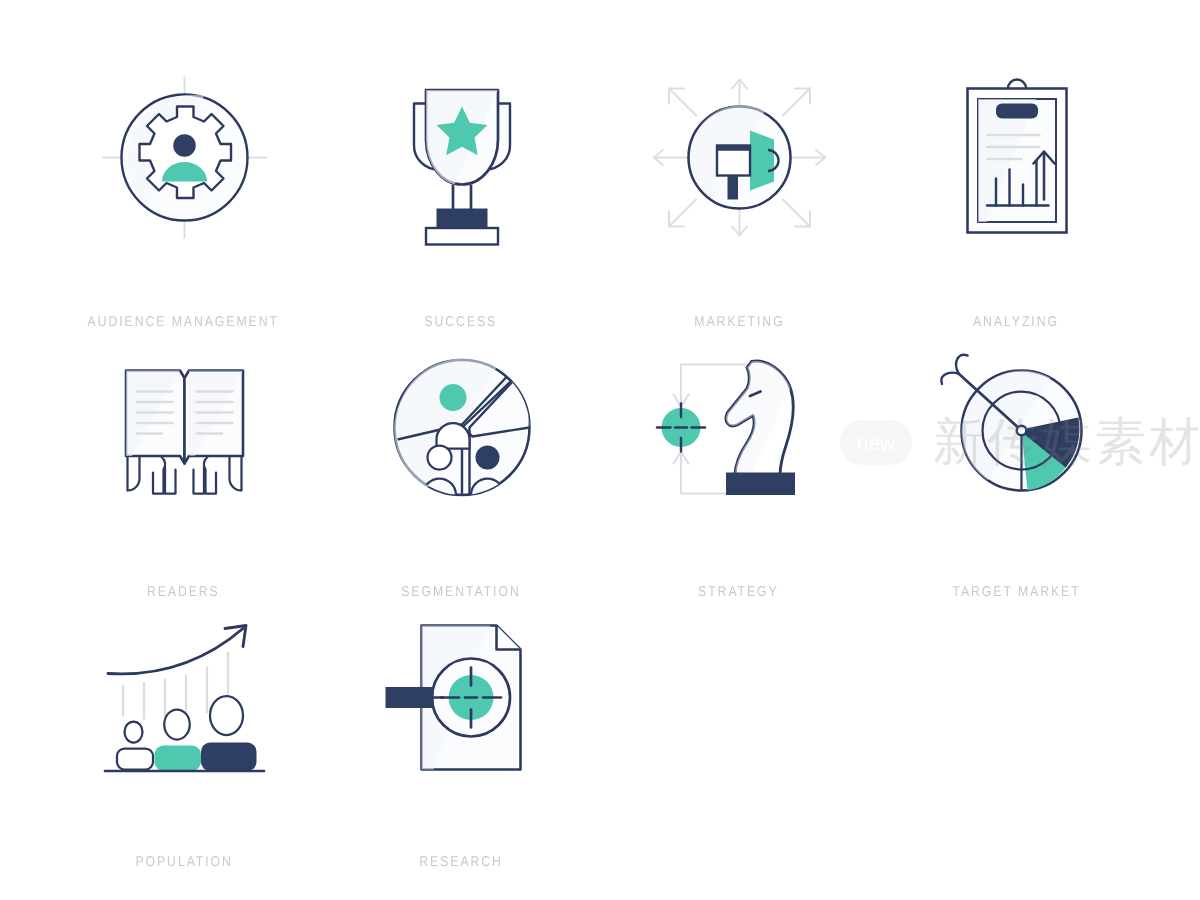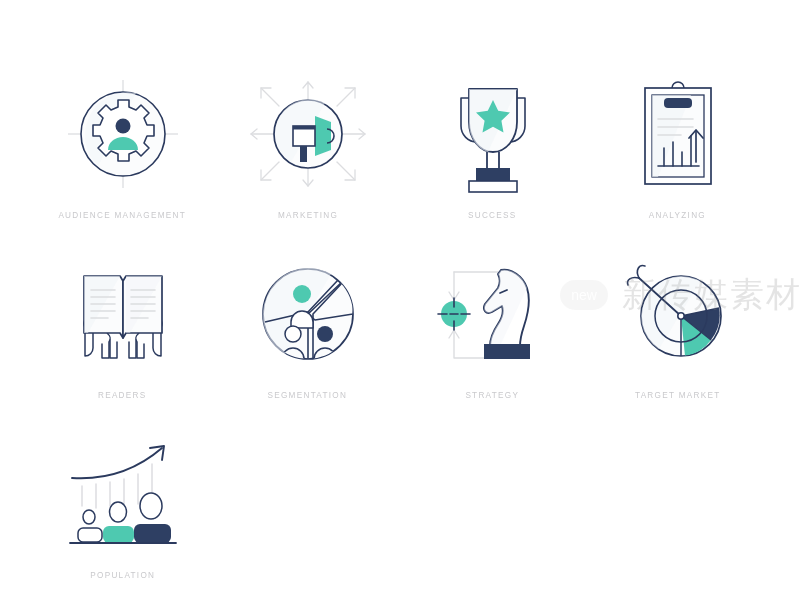--- a/index.html
+++ b/index.html
@@ -19,21 +19,21 @@
   .grid{
     display:grid;
     grid-template-columns:repeat(4,1fr);
     grid-template-rows:repeat(3,1fr);
     width:100%;height:100%;
   }
   .cell{
     display:flex;
     flex-direction:column;
     align-items:center;
-    justify-content:flex-end;
+    justify-content:space-between;
   }
   .art{
     width:150px;height:130px;
     display:flex;align-items:center;justify-content:center;
   }
   .art svg{display:block;}
   .caption{
     margin-top:10px;
     font-family:"Liberation Sans Narrow","Liberation Sans",sans-serif;
     font-size:9.5px;
@@ -99,20 +99,42 @@
           <circle cx="65" cy="52" r="7.5" fill="#2e3f63"></circle>
           <path d="M50 76 a15 13 0 0 1 30 0 z" fill="#4ec9b0"></path>
         </svg>
       </div>
       <div class="caption">AUDIENCE MANAGEMENT</div>
     </div>
 
     <div class="cell">
       <div class="art">
         <svg width="130" height="120" viewBox="0 0 130 120">
+
+          <path d="M45 24 L33 24 L33 52 a16 16 0 0 0 16 16 L52 68" fill="#fbfcfd" stroke="#2b3a5e" stroke-width="1.6" stroke-linejoin="round"></path>
+
+          <path d="M85 24 L97 24 L97 52 a16 16 0 0 1 -16 16 L78 68" fill="#fbfcfd" stroke="#2b3a5e" stroke-width="1.6" stroke-linejoin="round"></path>
+
+          <path d="M41 15 L89 15 L89 48 a24 30 0 0 1 -24 30 a24 30 0 0 1 -24 -30 Z" fill="#fbfcfd" stroke="#2b3a5e" stroke-width="1.8" stroke-linejoin="round"></path>
+          <path d="M41 15 L89 15 L60 78 a24 30 0 0 1 -19 -30 Z" fill="#f2f5f9" opacity=".6"></path>
+
+          <path d="M65 26 l5.2 10.8 11.8 1.6 -8.6 8.3 2.1 11.8 -10.5 -5.7 -10.5 5.7 2.1 -11.8 -8.6 -8.3 11.8 -1.6 Z" fill="#4ec9b0"></path>
+
+          <path d="M59 78 L59 96 L71 96 L71 78" fill="none" stroke="#2b3a5e" stroke-width="1.8"></path>
+
+          <rect x="48" y="94" width="34" height="14" fill="#2e3f63"></rect>
+          <rect x="41" y="107" width="48" height="11" fill="#ffffff" stroke="#2b3a5e" stroke-width="1.6"></rect>
+        </svg>
+      </div>
+      <div class="caption">SUCCESS</div>
+    </div>
+
+    <div class="cell">
+      <div class="art">
+        <svg width="130" height="120" viewBox="0 0 130 120">
           <g stroke="#dcdde0" stroke-width="1.3" fill="none" stroke-linecap="round" stroke-linejoin="round">
 
             <line x1="65" y1="8" x2="65" y2="30"></line>
               <path d="M60 14 L65 8 L70 14"></path>
 
             <line x1="65" y1="90" x2="65" y2="112"></line>
               <path d="M60 106 L65 112 L70 106"></path>
 
             <line x1="8" y1="60" x2="30" y2="60"></line>
               <path d="M14 55 L8 60 L14 65"></path>
@@ -138,42 +160,20 @@
           <path d="M72 42 L88 48 L88 76 L72 82 Z" fill="#4ec9b0"></path>
           <path d="M84 55 a7 7 0 0 1 0 14" fill="none" stroke="#2b3a5e" stroke-width="1.6"></path>
 
           <rect x="50" y="52" width="22" height="20" fill="#ffffff" stroke="#2b3a5e" stroke-width="1.6"></rect>
           <rect x="50" y="52" width="22" height="3.5" fill="#2e3f63"></rect>
 
           <rect x="57" y="72" width="7" height="16" fill="#2e3f63"></rect>
         </svg>
       </div>
       <div class="caption">MARKETING</div>
-    </div>
-
-    <div class="cell">
-      <div class="art">
-        <svg width="130" height="120" viewBox="0 0 130 120">
-
-          <path d="M45 24 L33 24 L33 52 a16 16 0 0 0 16 16 L52 68" fill="#fbfcfd" stroke="#2b3a5e" stroke-width="1.6" stroke-linejoin="round"></path>
-
-          <path d="M85 24 L97 24 L97 52 a16 16 0 0 1 -16 16 L78 68" fill="#fbfcfd" stroke="#2b3a5e" stroke-width="1.6" stroke-linejoin="round"></path>
-
-          <path d="M41 15 L89 15 L89 48 a24 30 0 0 1 -24 30 a24 30 0 0 1 -24 -30 Z" fill="#fbfcfd" stroke="#2b3a5e" stroke-width="1.8" stroke-linejoin="round"></path>
-          <path d="M41 15 L89 15 L60 78 a24 30 0 0 1 -19 -30 Z" fill="#f2f5f9" opacity=".6"></path>
-
-          <path d="M65 26 l5.2 10.8 11.8 1.6 -8.6 8.3 2.1 11.8 -10.5 -5.7 -10.5 5.7 2.1 -11.8 -8.6 -8.3 11.8 -1.6 Z" fill="#4ec9b0"></path>
-
-          <path d="M59 78 L59 96 L71 96 L71 78" fill="none" stroke="#2b3a5e" stroke-width="1.8"></path>
-
-          <rect x="48" y="94" width="34" height="14" fill="#2e3f63"></rect>
-          <rect x="41" y="107" width="48" height="11" fill="#ffffff" stroke="#2b3a5e" stroke-width="1.6"></rect>
-        </svg>
-      </div>
-      <div class="caption">SUCCESS</div>
     </div>
 
     <div class="cell">
       <div class="art">
         <svg width="130" height="120" viewBox="0 0 130 120">
           <path d="M59 14 a6 6 0 0 1 12 0" fill="#ffffff" stroke="#2b3a5e" stroke-width="1.6"></path>
           <rect x="32" y="14" width="66" height="96" fill="#ffffff" stroke="#2b3a5e" stroke-width="1.7"></rect>
           <rect x="39" y="21" width="52" height="82" fill="#fbfcfd" stroke="#2b3a5e" stroke-width="1.3"></rect>
           <path d="M39 21 L78 21 L45 103 L39 103 Z" fill="#f2f5f9" opacity=".6"></path>
           <rect x="51" y="24" width="28" height="10" rx="4" fill="#2e3f63"></rect>
@@ -370,20 +370,45 @@
 
           <ellipse cx="93" cy="72" rx="11" ry="13" fill="#ffffff" stroke="#2b3a5e" stroke-width="1.5"></ellipse>
           <rect x="76" y="90" width="37" height="19" rx="6" fill="#2e3f63"></rect>
 
           <line x1="12" y1="109" x2="118" y2="109" stroke="#2b3a5e" stroke-width="1.8" stroke-linecap="round"></line>
         </svg>
       </div>
       <div class="caption">POPULATION</div>
     </div>
 
+    <div class="cell">
+      <div class="art">
+        <svg width="130" height="120" viewBox="0 0 130 120">
+
+          <path d="M38 12 L88 12 L104 28 L104 108 L38 108 Z" fill="#fbfcfd" stroke="#2b3a5e" stroke-width="1.7" stroke-linejoin="round"></path>
+          <path d="M88 12 L88 28 L104 28" fill="#ffffff" stroke="#2b3a5e" stroke-width="1.7" stroke-linejoin="round"></path>
+          <path d="M38 12 L84 12 L46 108 L38 108 Z" fill="#f2f5f9" opacity=".55"></path>
+
+          <circle cx="71" cy="60" r="26" fill="#fbfcfd" stroke="#2b3a5e" stroke-width="1.8"></circle>
+          <circle cx="71" cy="60" r="15" fill="#4ec9b0"></circle>
+
+          <g stroke="#2b3a5e" stroke-width="1.8" stroke-linecap="round">
+            <line x1="71" y1="40" x2="71" y2="52"></line>
+            <line x1="71" y1="68" x2="71" y2="80"></line>
+            <line x1="51" y1="60" x2="63" y2="60"></line>
+            <line x1="79" y1="60" x2="91" y2="60"></line>
+            <line x1="67" y1="60" x2="75" y2="60"></line>
+          </g>
+
+          <line x1="45" y1="60" x2="53" y2="60" stroke="#2b3a5e" stroke-width="1.8"></line>
+          <rect x="14" y="53" width="32" height="14" fill="#2e3f63"></rect>
+        </svg>
+      </div>
+      <div class="caption">RESEARCH</div>
+    </div>
 
   </div>
 
   <div id="watermark">
     <div class="wm-badge">new</div>
     <div class="wm-text">新传媒素材</div>
   </div>
 
 </div>
 

